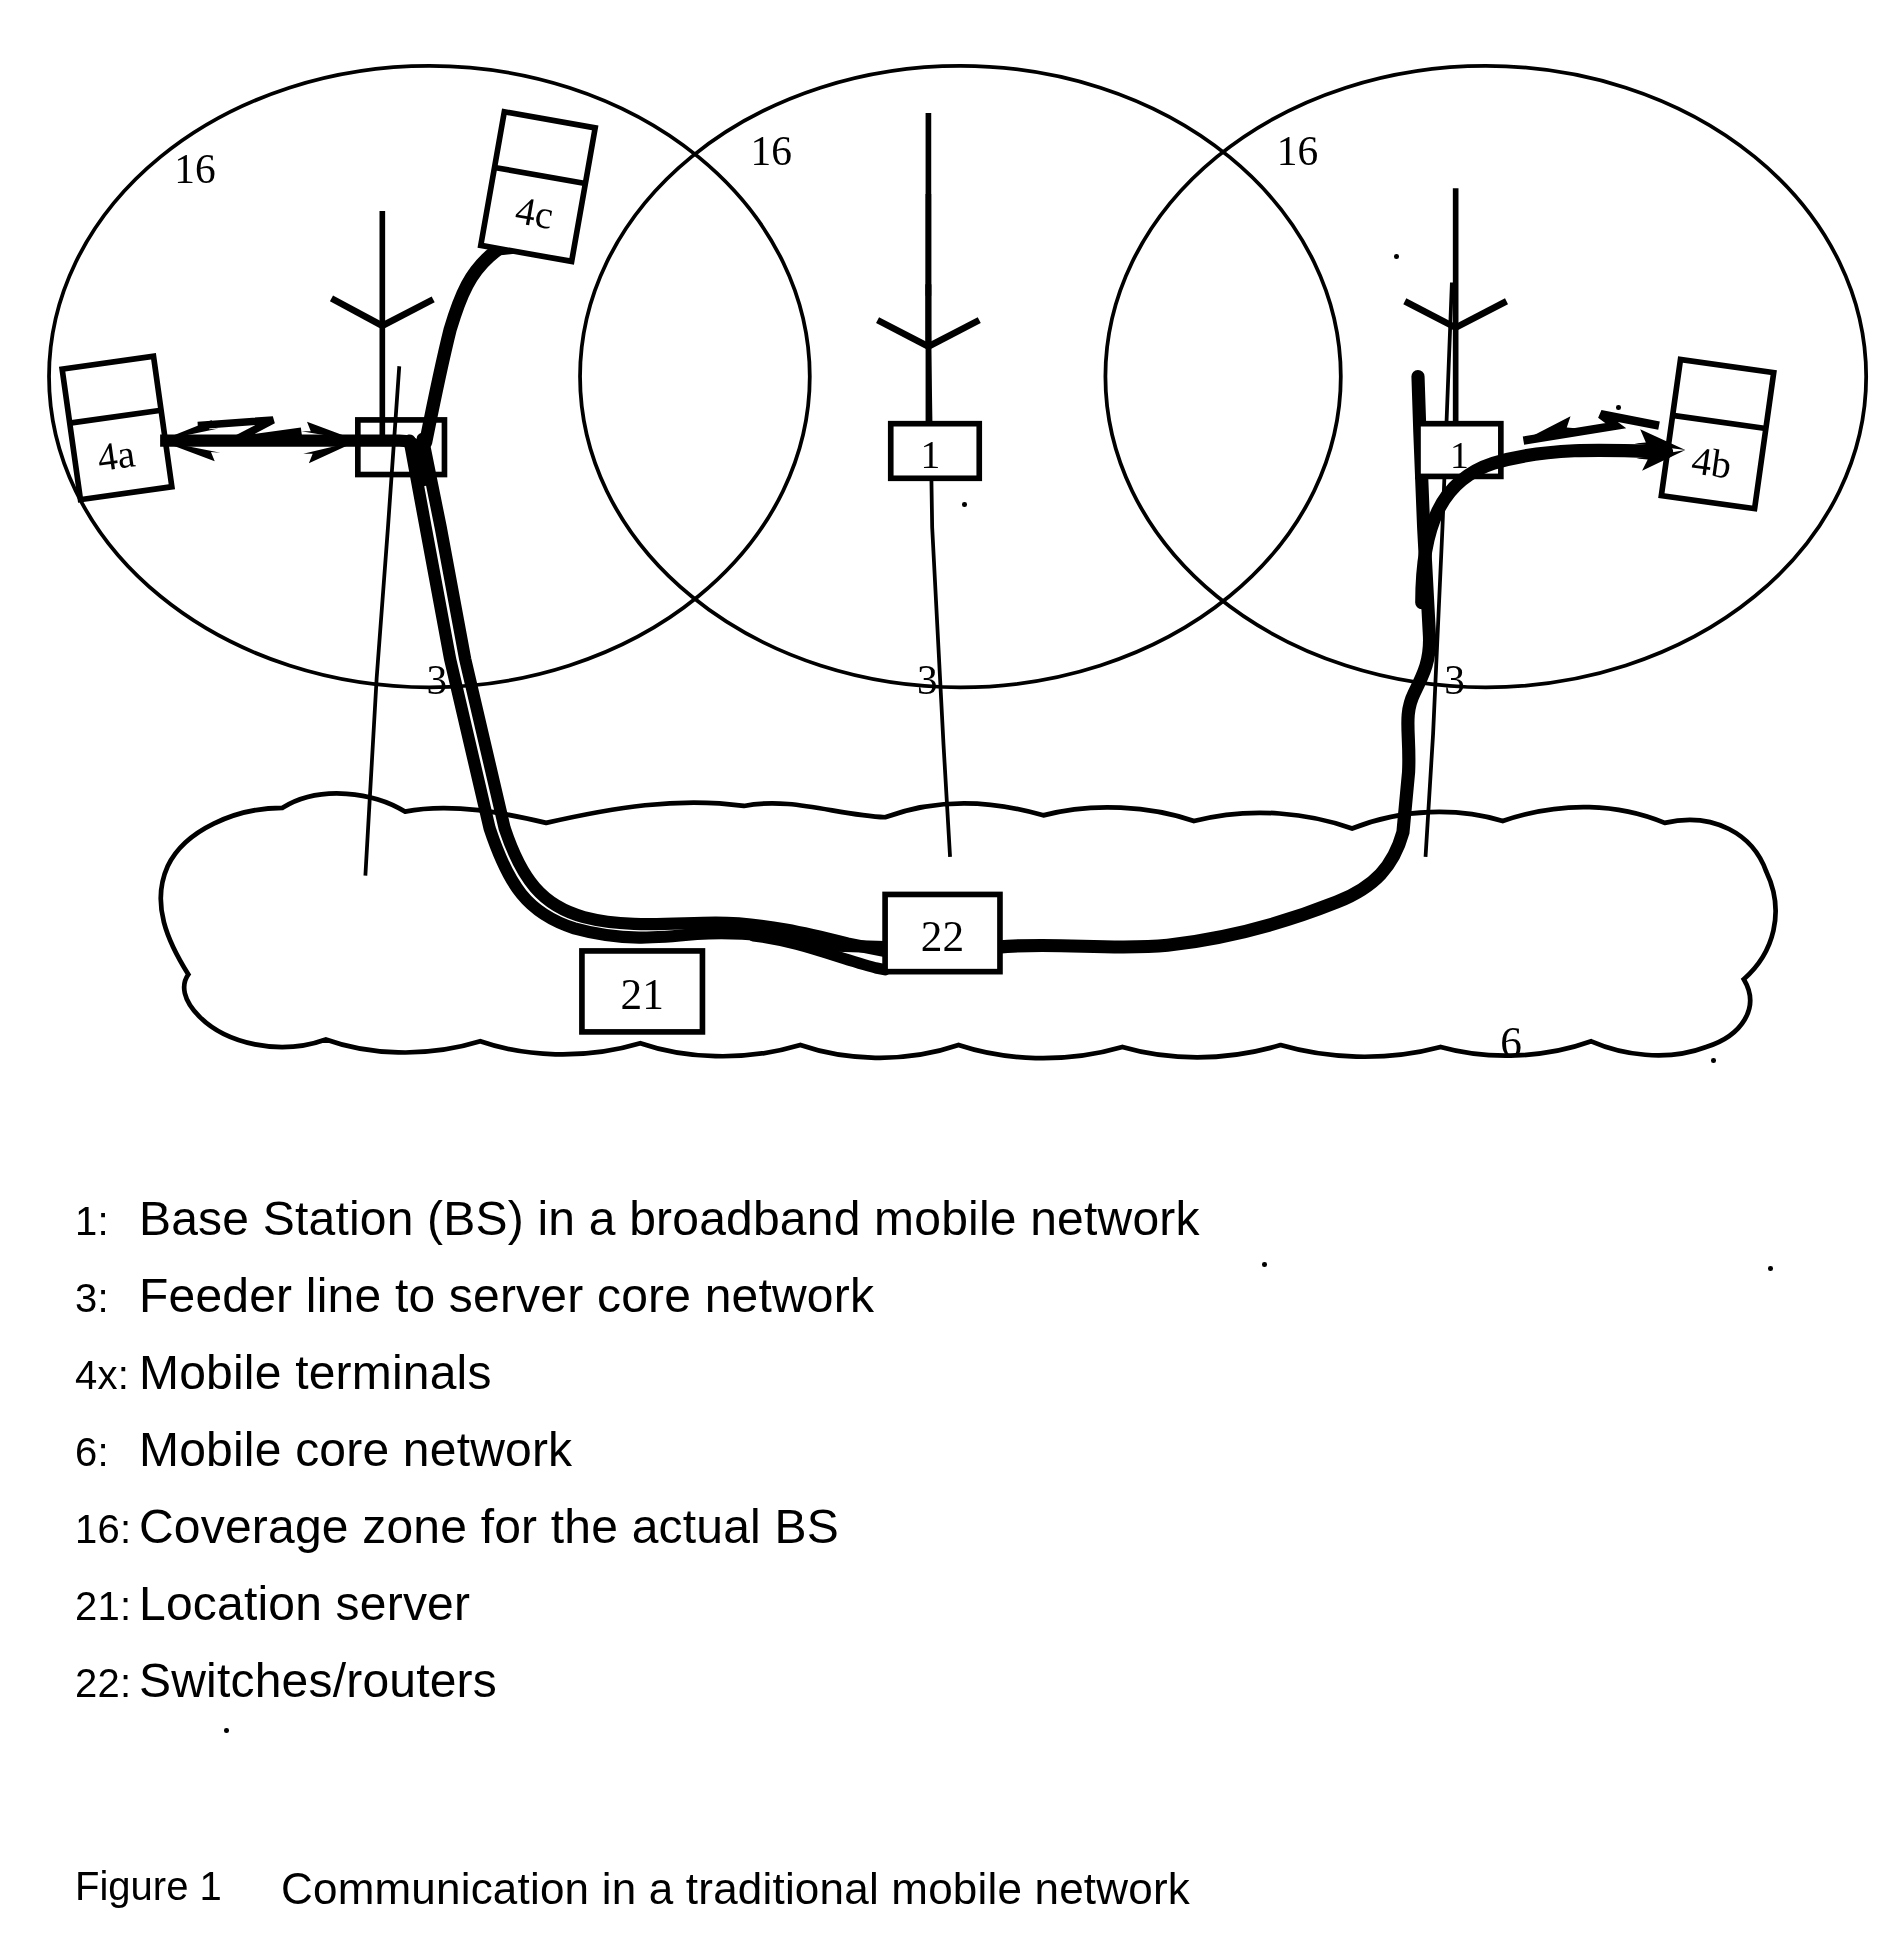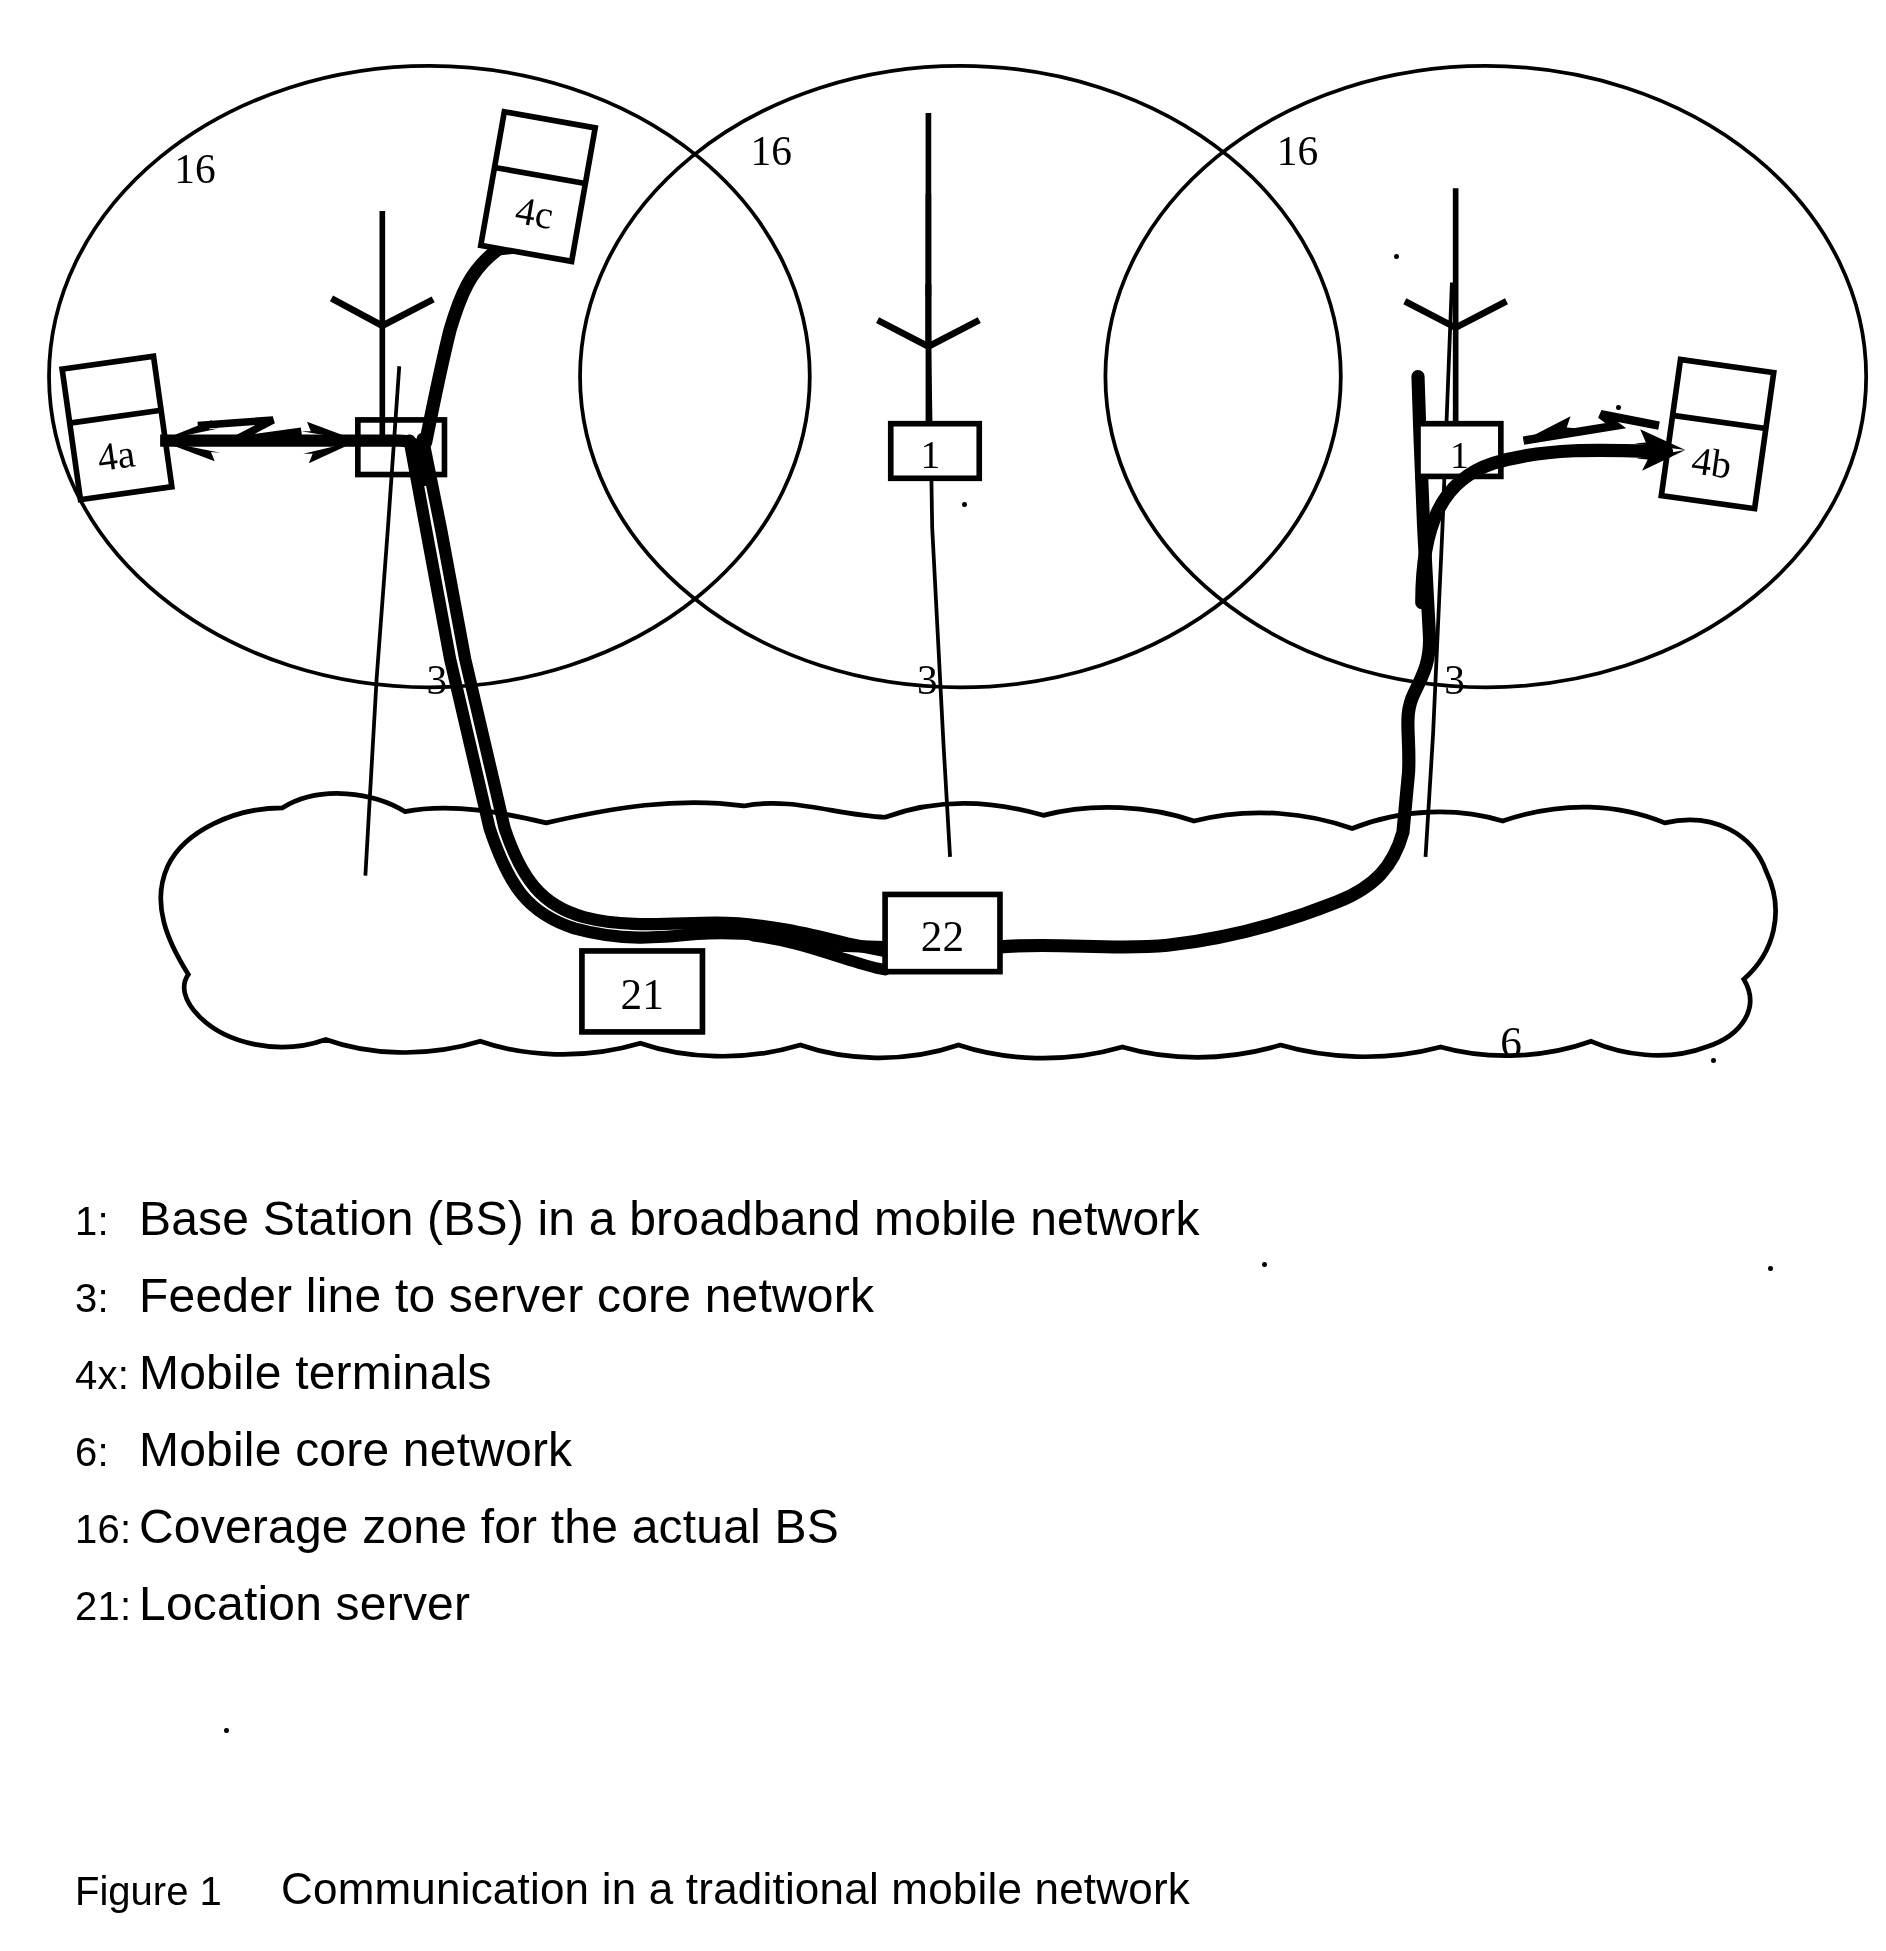--- a/index.html
+++ b/index.html
@@ -51,21 +51,21 @@
     font-size: 48px;
     font-family: "Liberation Sans", sans-serif;
     letter-spacing: 0.2px;
   }
   .caption-row {
     position: absolute;
     left: 0;
     top: 1864px;
     width: 1728px;
     display: flex;
-    align-items: flex-end;
+    align-items: flex-start;
   }
   .caption-label {
     width: 281px;
     padding-left: 75px;
     box-sizing: border-box;
     font-size: 40px;
   }
   .caption-text {
     font-size: 44px;
     letter-spacing: 0.2px;
@@ -310,20 +310,24 @@
     <div class="legend-row">
       <span class="legend-key">16:</span>
       <span class="legend-desc">Coverage zone for the actual BS</span>
     </div>
 
     <div class="legend-row">
       <span class="legend-key">21:</span>
       <span class="legend-desc">Location server</span>
     </div>
 
+    <div class="legend-row">
+      <span class="legend-key">22:</span>
+      <span class="legend-desc">Switches/routers</span>
+    </div>
 
   </div>
 
   <div class="caption-row">
     <span class="caption-label">Figure 1</span>
     <span class="caption-text">Communication in a traditional mobile network</span>
   </div>
 
 </div>
 

